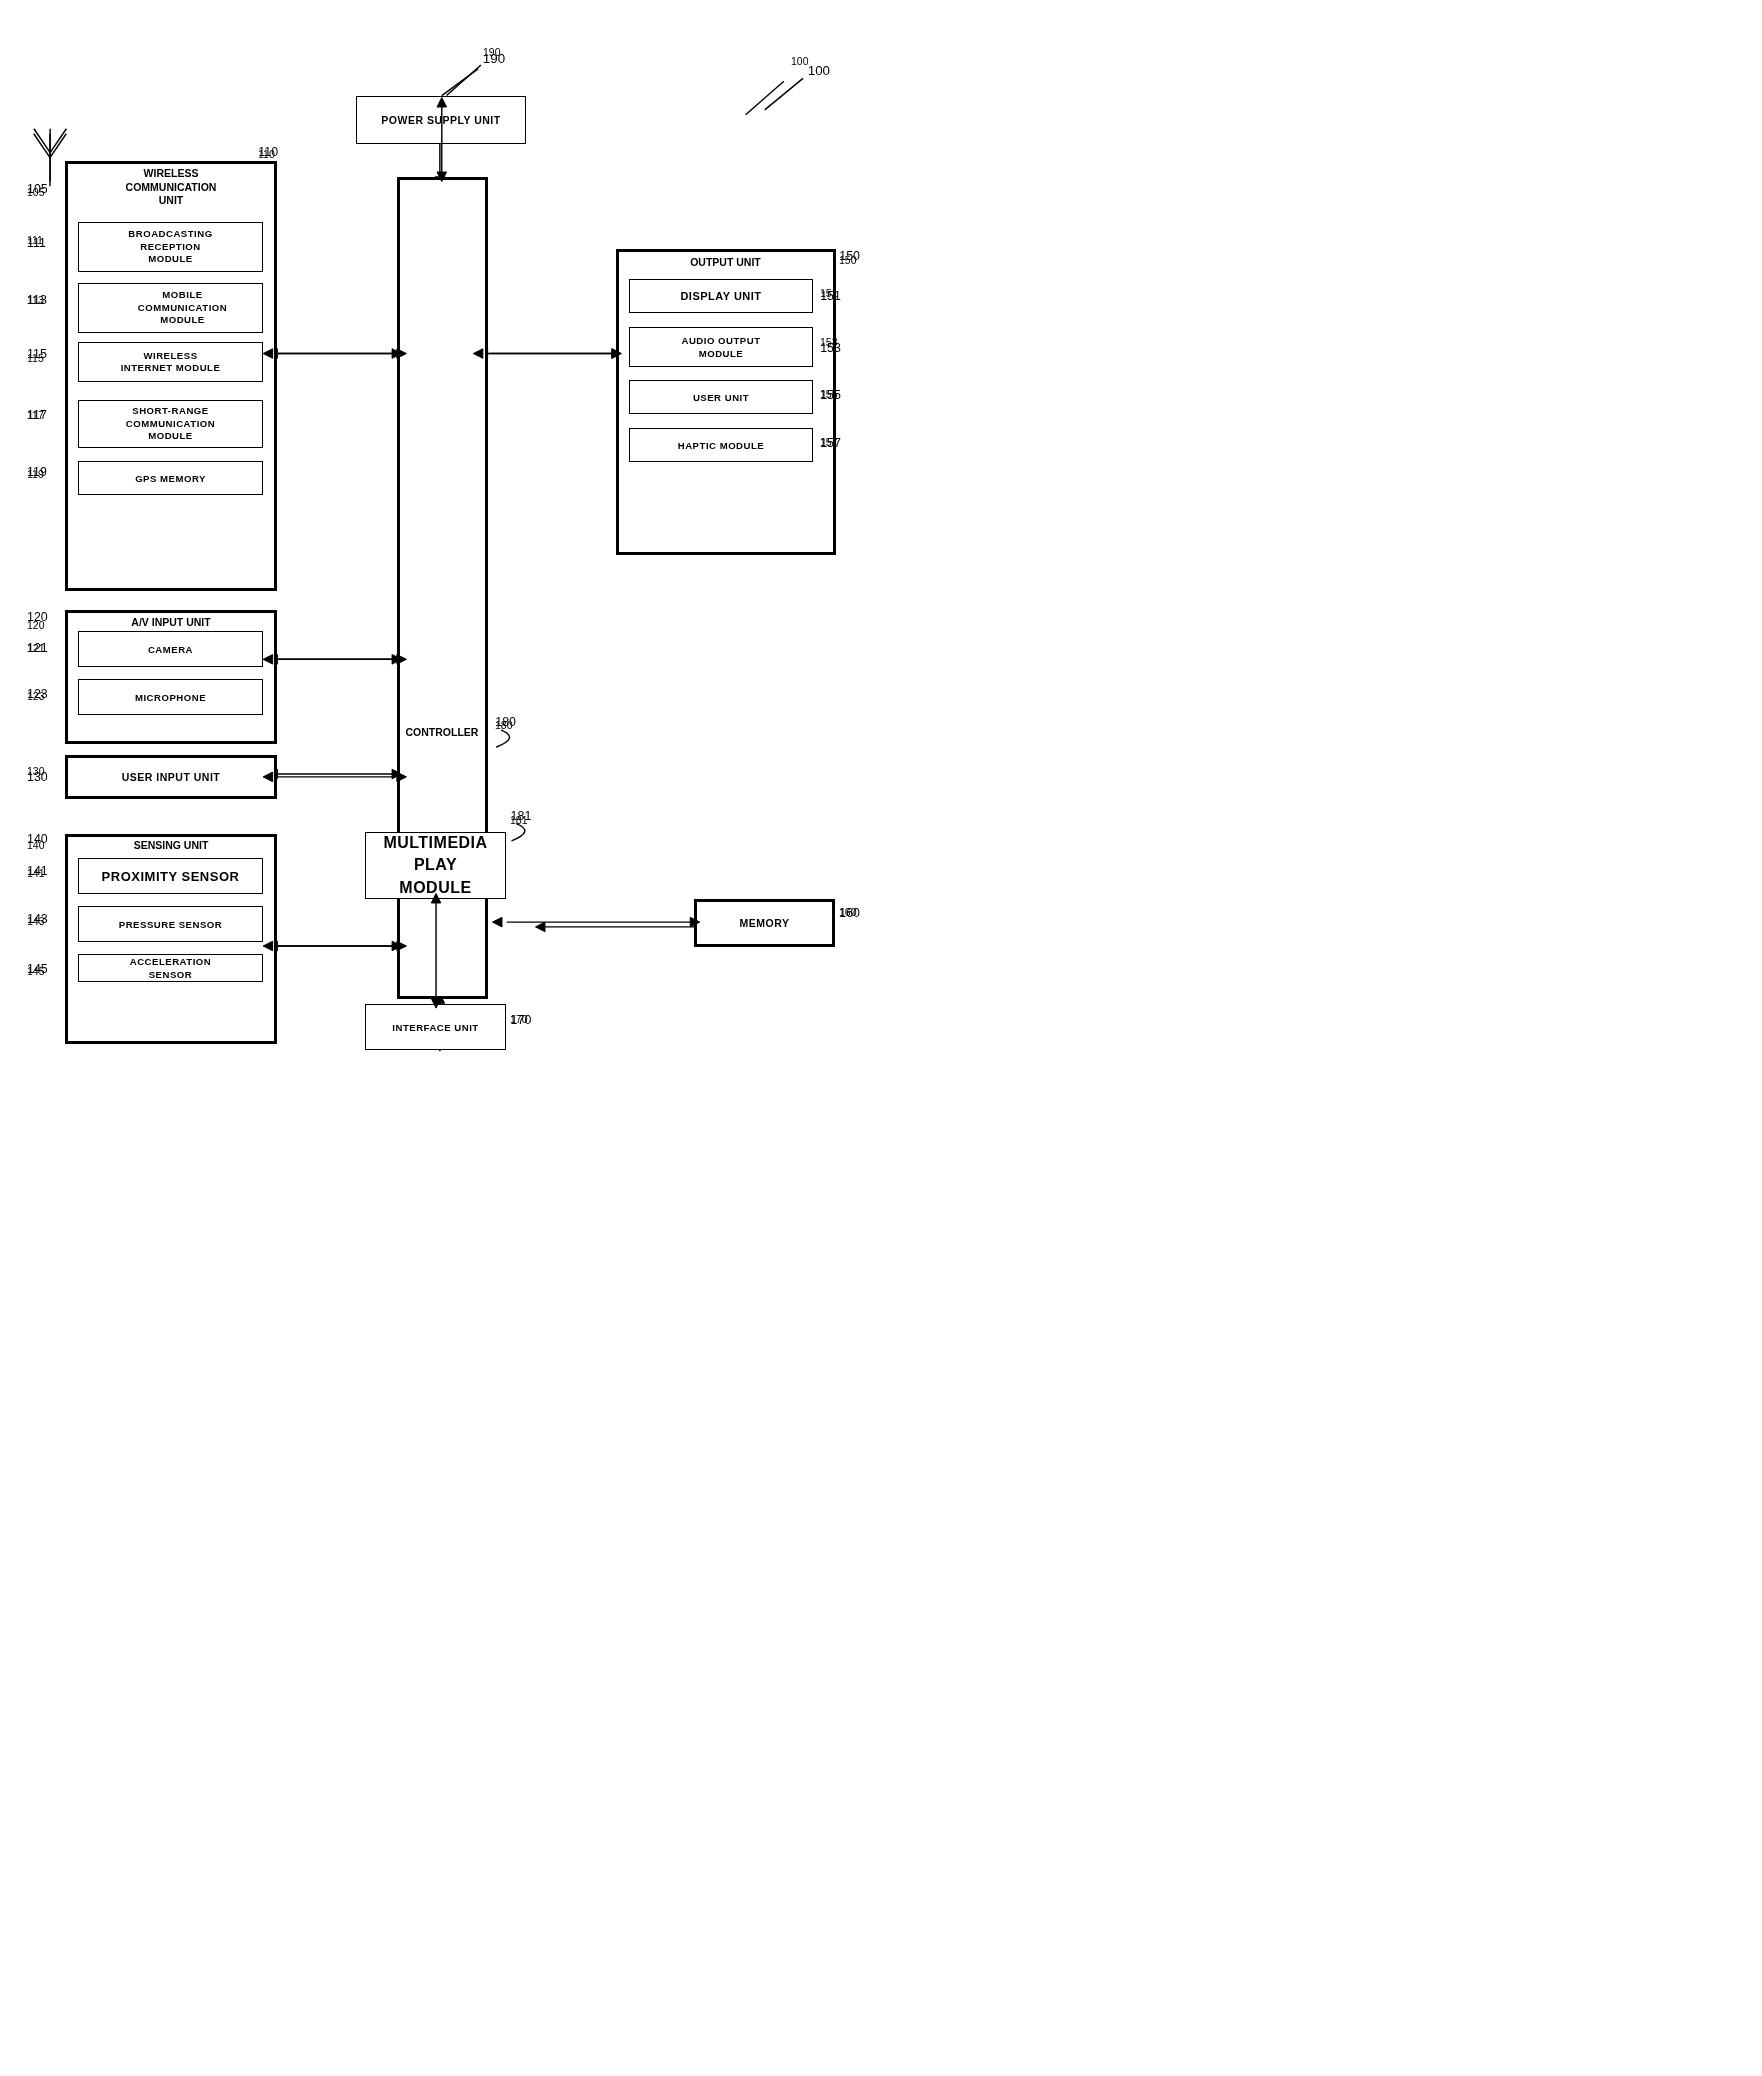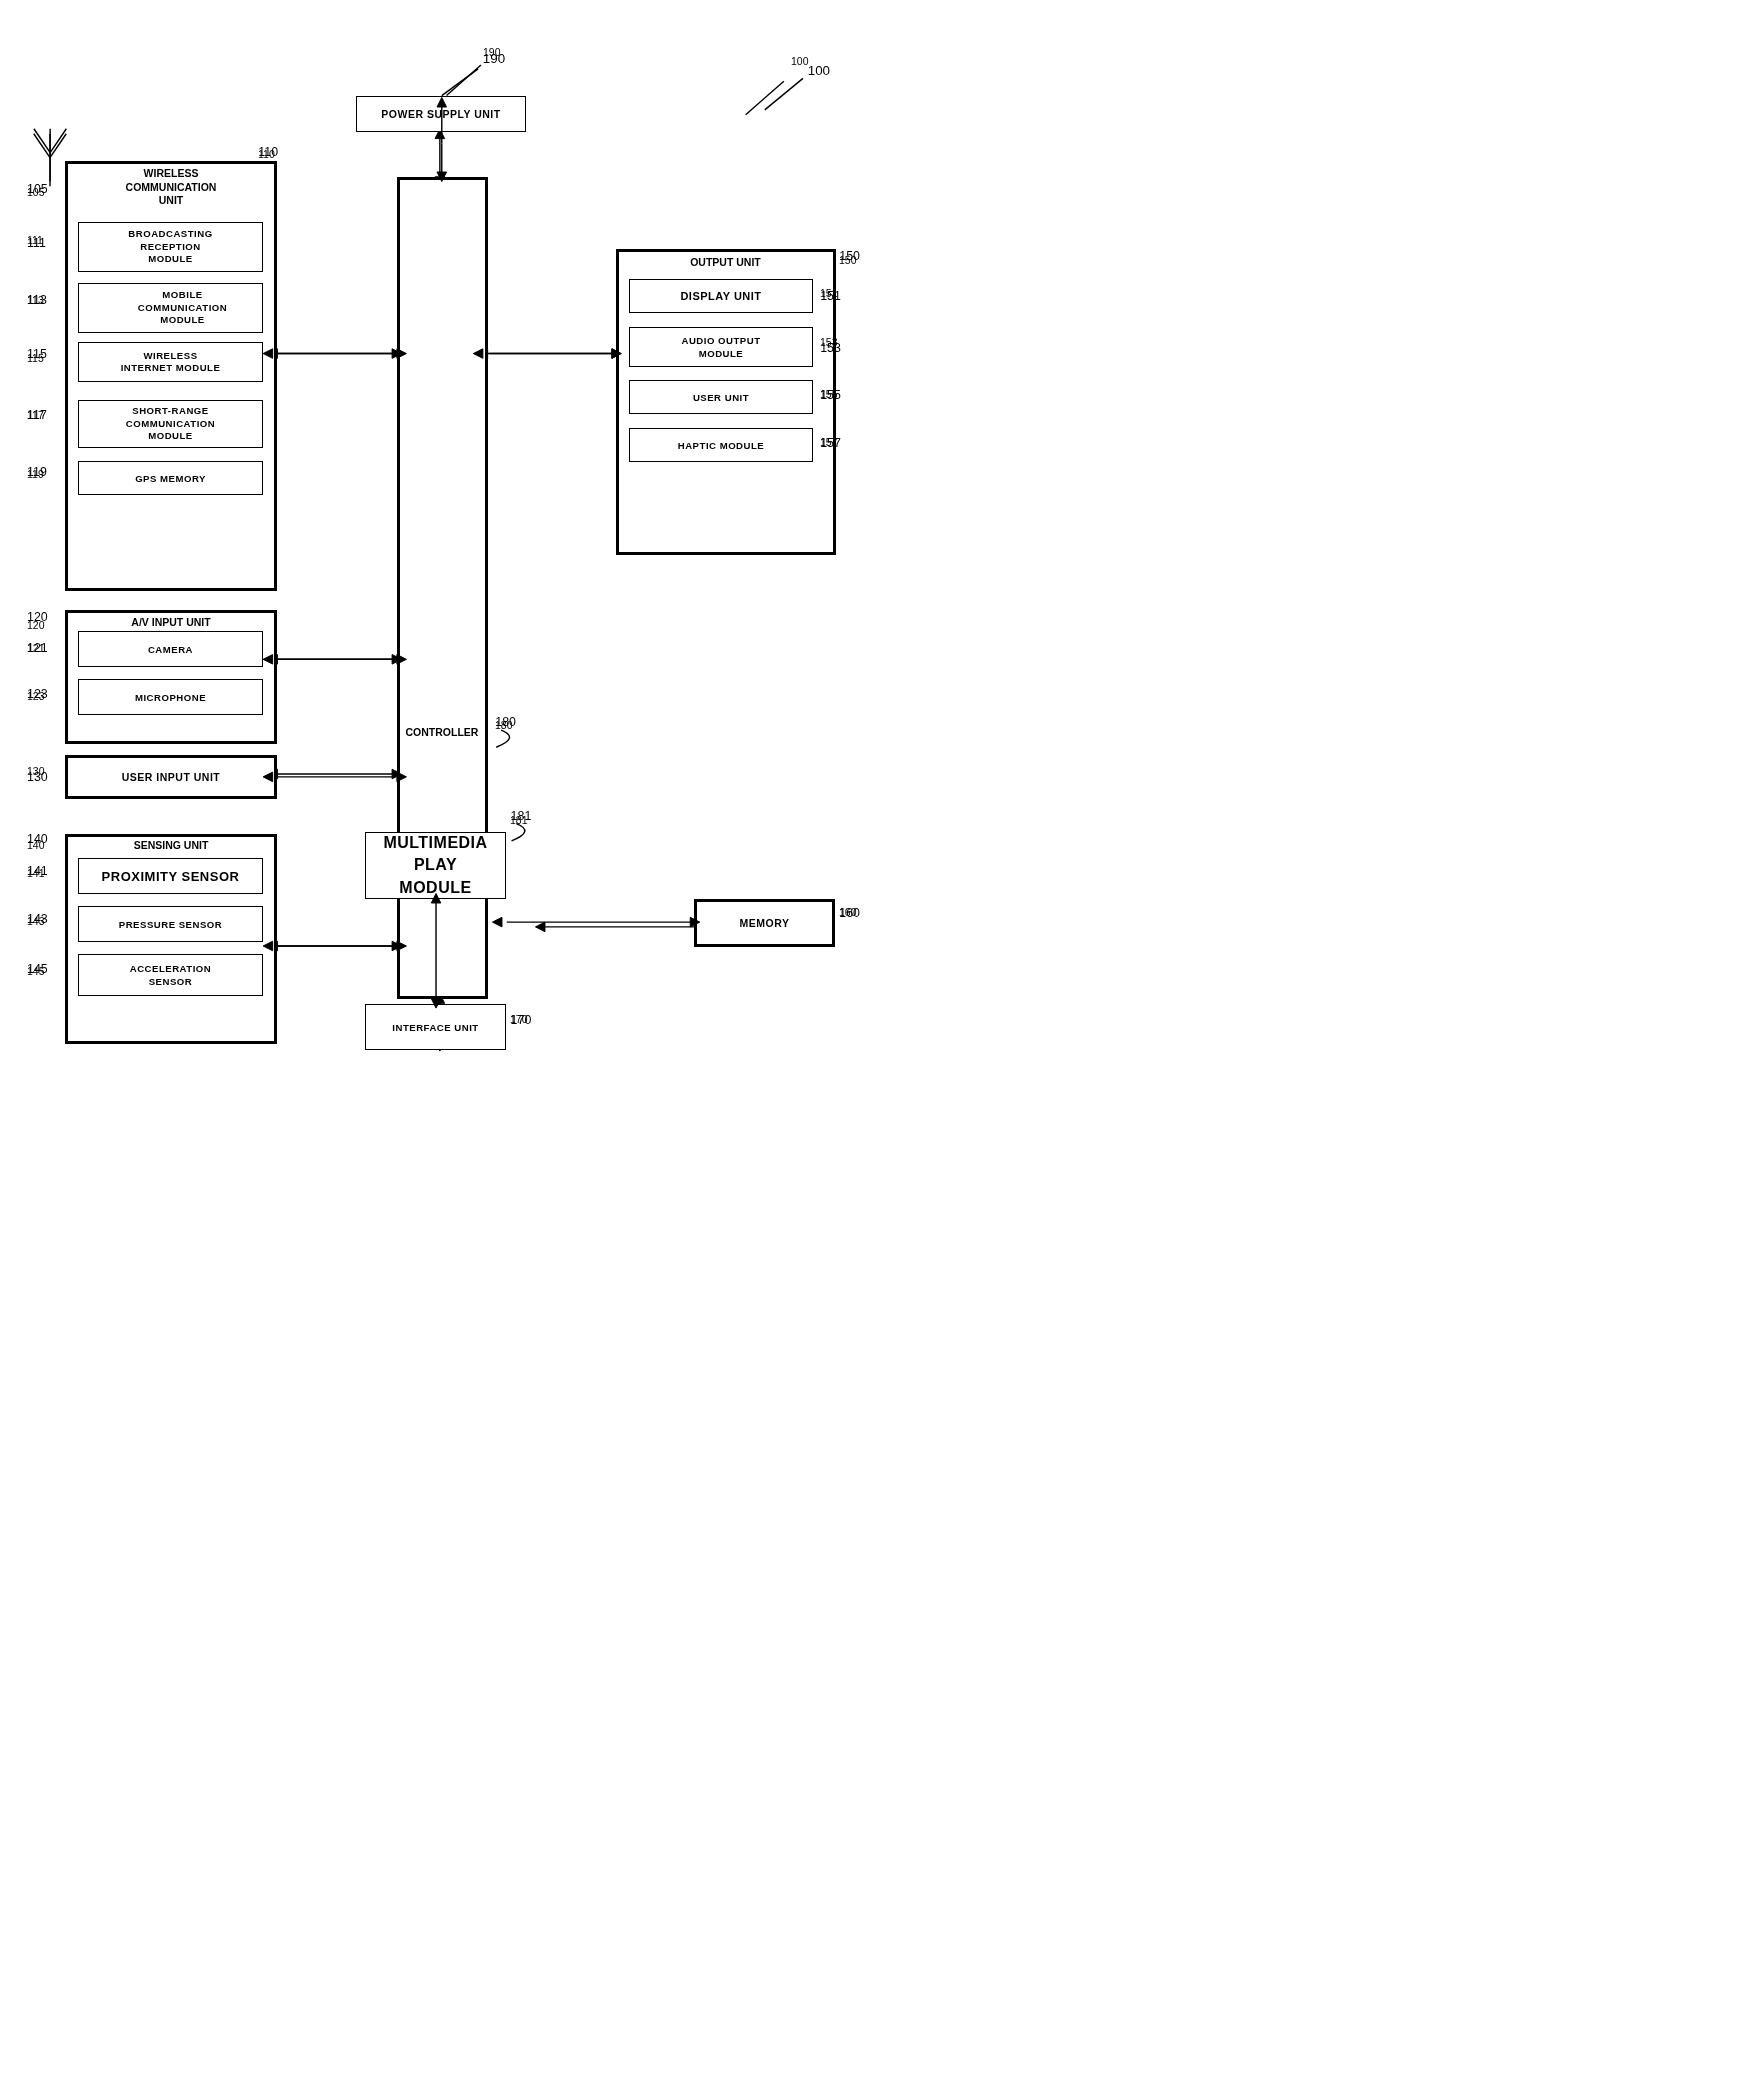--- a/index.html
+++ b/index.html
@@ -116,21 +116,21 @@
   </svg>
 
   <div class="label" style="left:791px; top:55px;">100</div>
 
   <div class="label" style="left:483px; top:46px;">190</div>
 
   <div class="label" style="left:27px; top:186px;">105</div>
 
   <div class="label" style="left:258px; top:148px;">110</div>
 
-  <div class="box" style="left:356px; top:96px; width:170px; height:36px; font-size:10.5px;">
+  <div class="box" style="left:356px; top:96px; width:170px; height:48px; font-size:10.5px;">
     <span>POWER SUPPLY UNIT</span>
   </div>
 
   <div class="box box-thick" style="left:65px; top:161px; width:212px; height:430px;">
   </div>
 
   <div class="label-bold" style="left:84px; top:167px; width:174px; font-size:10.5px; line-height:1.3;">
     WIRELESS<br>COMMUNICATION<br>UNIT
   </div>
 
@@ -201,21 +201,21 @@
   </div>
 
   <div class="label" style="left:27px; top:915px;">143</div>
 
   <div class="box" style="left:78px; top:906px; width:185px; height:36px;">
     <span style="font-size:9.6px;">PRESSURE SENSOR</span>
   </div>
 
   <div class="label" style="left:27px; top:965px;">145</div>
 
-  <div class="box" style="left:78px; top:954px; width:185px; height:42px;justify-content:center;">
+  <div class="box" style="left:78px; top:954px; width:185px; height:28px;justify-content:center;">
     <span style="font-size:9.6px; text-align:center; line-height:1.4;">ACCELERATION<br>SENSOR</span>
   </div>
 
   <div class="box box-thick" style="left:397px; top:177px; width:91px; height:822px;">
   </div>
 
   <div class="label-bold" style="left:403px; top:726px; width:78px; font-size:10.5px; text-align:center;">CONTROLLER</div>
 
   <div class="label" style="left:495px; top:719px;">180</div>
 

